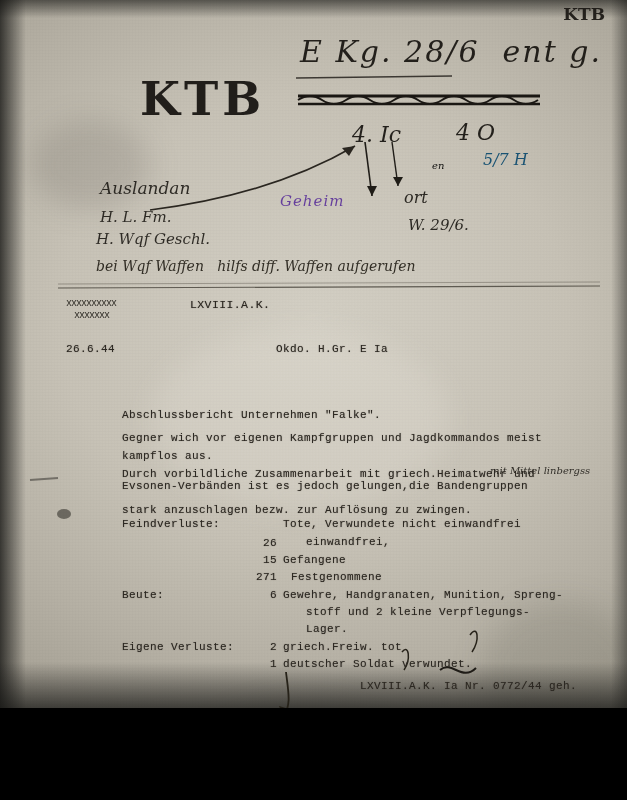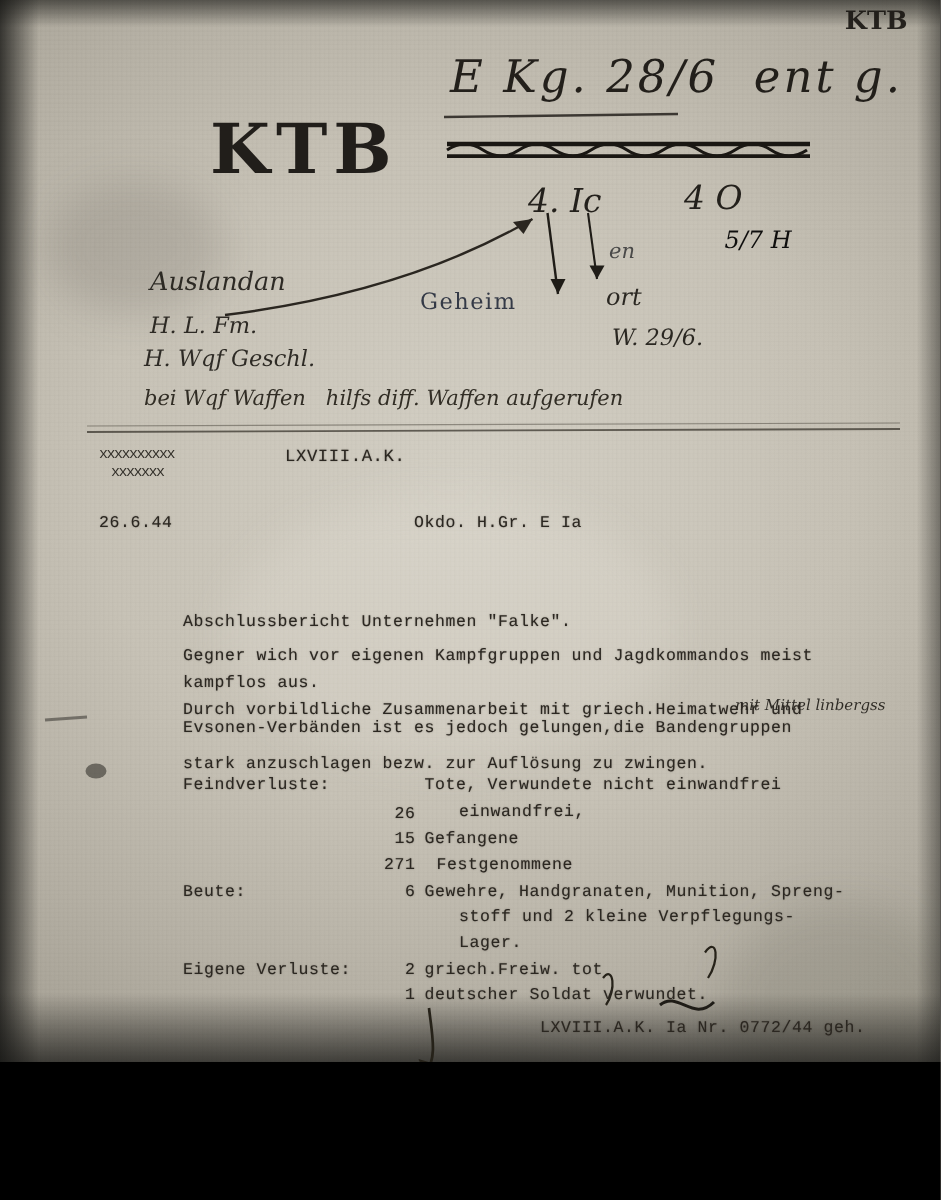--- a/index.html
+++ b/index.html
@@ -81,25 +81,26 @@
   .xrow {
     position: absolute;
     color: #33302a;
     font-family: "Liberation Mono", monospace;
     font-size: 10px;
     letter-spacing: -1px;
     white-space: pre;
   }
   .stamp {
     position: absolute;
-    color: #0f172a;
+    color: #4c1d95;
     font-family: "DejaVu Serif", serif;
     font-size: 15px;
     letter-spacing: 1px;
     opacity: .8;
+    font-style: italic;
   }
   svg.ink {
     position: absolute;
     left: 0; top: 0;
     width: 627px; height: 800px;
     pointer-events: none;
     overflow: visible;
   }
 </style>
 </head>
@@ -126,22 +127,22 @@
 
   <div class="hand" style="left:300px;top:34px;font-size:30px;letter-spacing:2px;color:#16130f;">E Kg. 28/6  ent g.</div>
 
   <div class="hand" style="left:100px;top:178px;font-size:17px;color:#211e19;">Auslandan</div>
   <div class="hand" style="left:100px;top:208px;font-size:15px;color:#211e19;">H. L. Fm.</div>
   <div class="hand" style="left:96px;top:258px;font-size:14px;color:#252119;">bei Wqf Waffen   hilfs diff. Waffen aufgerufen</div>
   <div class="hand" style="left:96px;top:230px;font-size:15px;color:#211e19;">H. Wqf Geschl.</div>
 
   <div class="hand" style="left:352px;top:122px;font-size:22px;color:#16130f;">4. Ic</div>
   <div class="hand" style="left:456px;top:120px;font-size:22px;color:#16130f;">4 O</div>
-  <div class="hand" style="left:483px;top:150px;font-size:16px;color:#000000;">5/7 H</div>
-  <div class="hand" style="left:406px;top:160px;font-size:14px;color:#404040;">en</div>
+  <div class="hand" style="left:483px;top:150px;font-size:16px;color:#0c4a6e;">5/7 H</div>
+  <div class="hand" style="left:432px;top:160px;font-size:10px;color:#000000;">en</div>
   <div class="hand" style="left:404px;top:188px;font-size:16px;color:#1d1a15;">ort</div>
   <div class="hand" style="left:408px;top:216px;font-size:15px;color:#1d1a15;">W. 29/6.</div>
 
   <div class="stamp" style="left:280px;top:192px;">Geheim</div>
 
   <div class="hand" style="left:490px;top:465px;font-size:10px;line-height:11px;color:#211e19;width:110px;white-space:normal;">mit Mittel linbergss</div>
 
   <svg class="ink">
 
     <path d="M298 96 L540 96" stroke="#1a1713" stroke-width="3" fill="none"></path>

